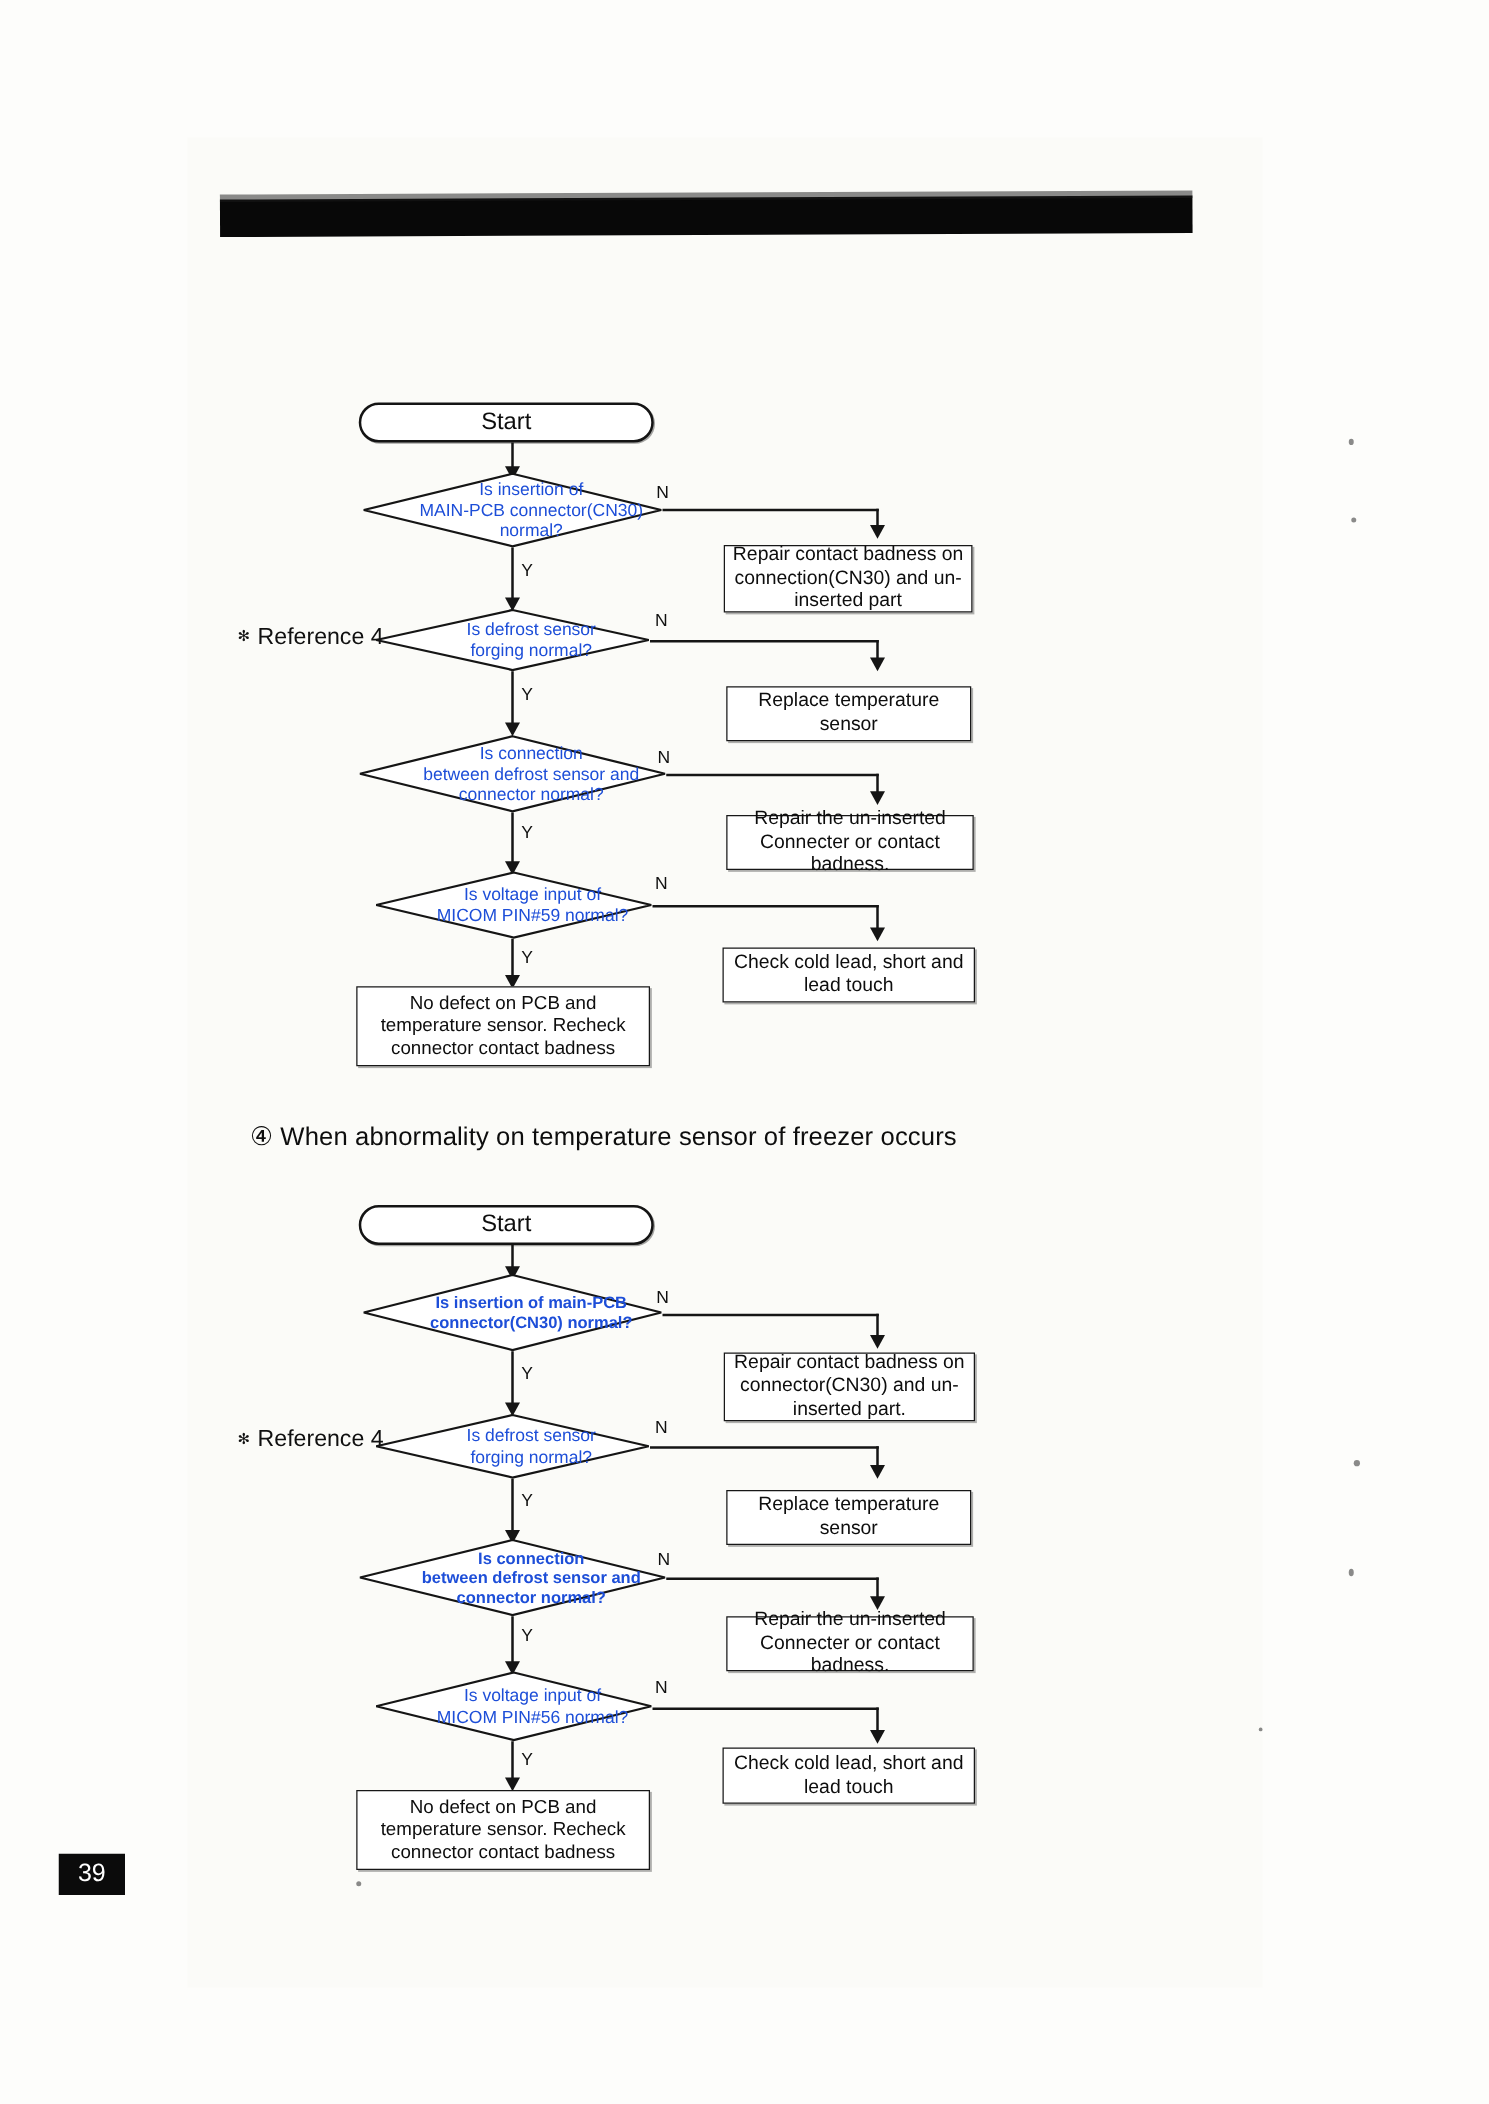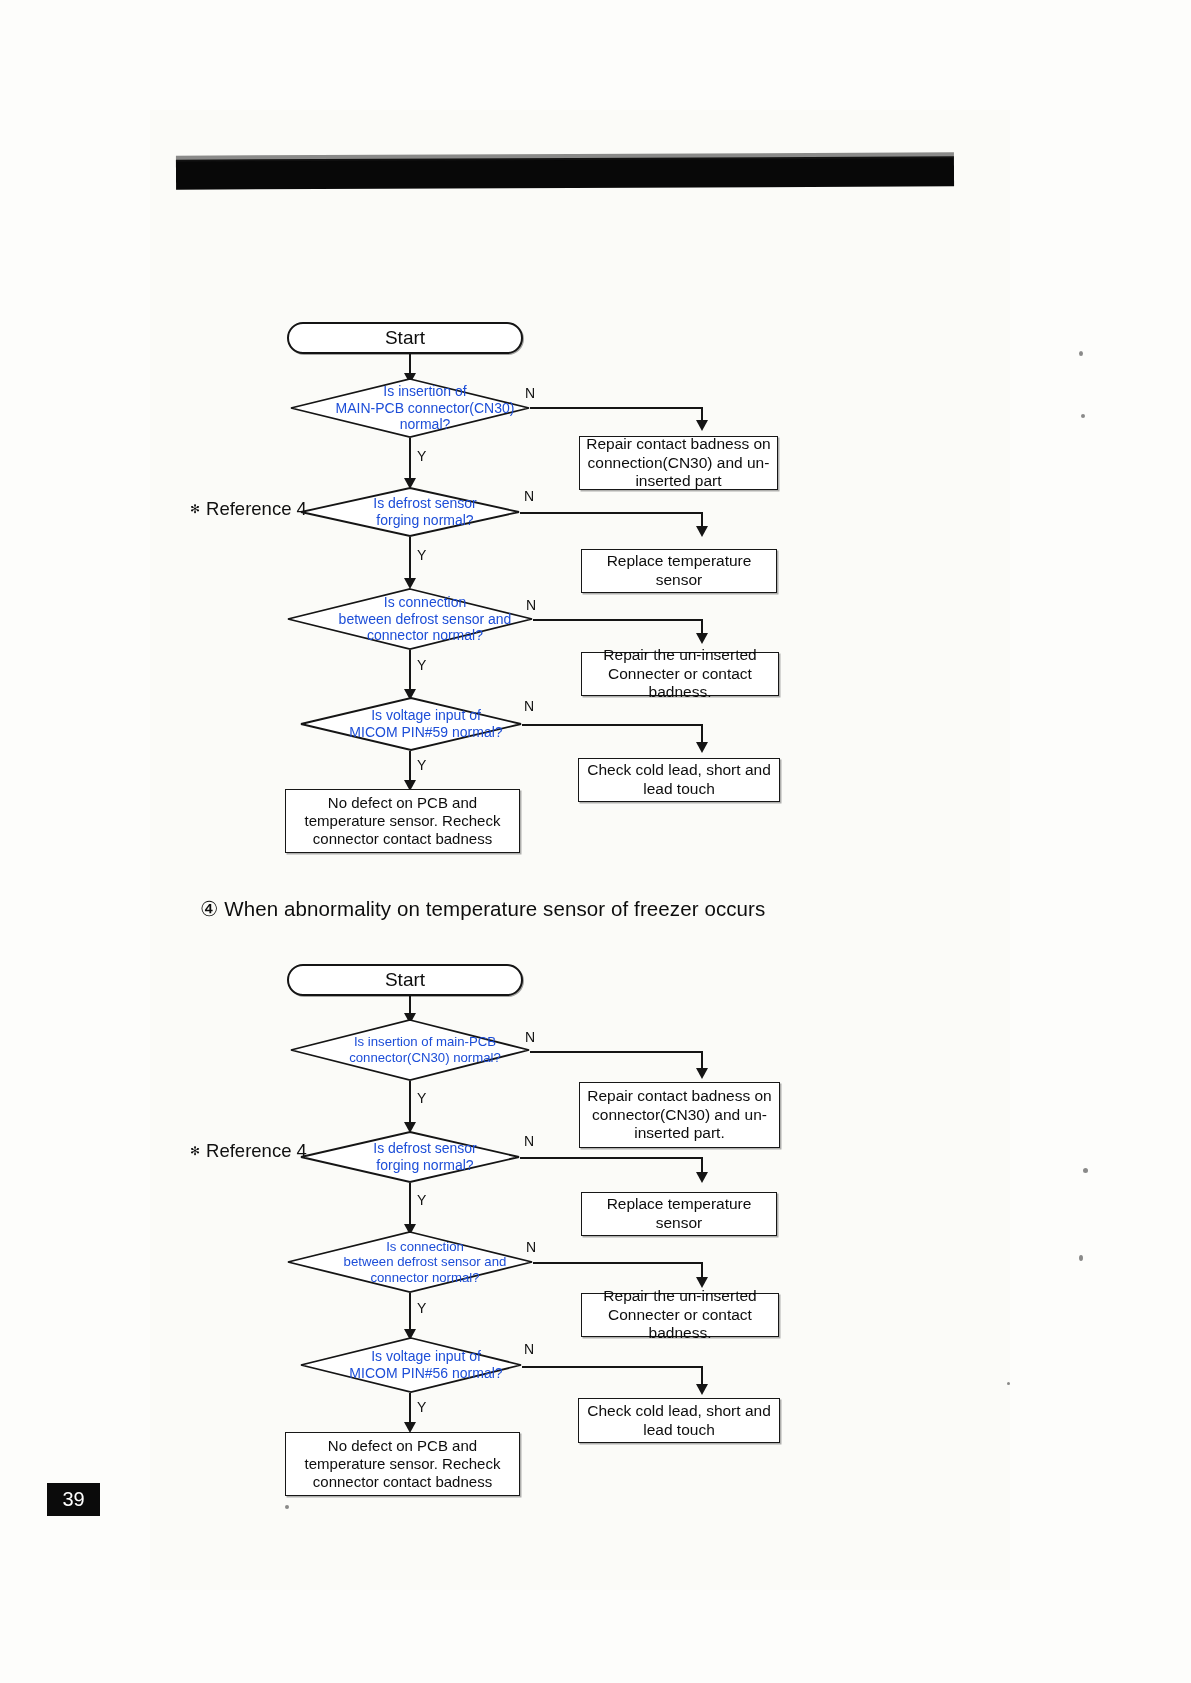--- a/index.html
+++ b/index.html
@@ -100,21 +100,21 @@
     width: 100%; height: 100%;
     display: flex;
     align-items: center;
     justify-content: center;
     text-align: center;
     font-size: 14px;
     line-height: 1.18;
     color: #1d4ed8;
     pointer-events: none;
   }
-  .decision.tight .dlabel { font-size: 13.2px; }
+  .decision.tight .dlabel { font-size: 13.2px; font-weight: bold; }
 
   
   .line {
     position: absolute;
     background: #151515;
   }
   .vline { width: 1.8px; }
   .hline { height: 1.8px; }
 
   .arrow-down {
@@ -279,21 +279,21 @@
       </svg>
       <div class="dlabel" style="white-space:pre-line;">Is  insertion of  main-PCB
 connector(CN30) normal?</div>
     </div>
 
     <div class="branch-label" style="left:525px; top:1029px;">N</div>
     <div class="line hline" style="left:530px; top:1051px; width:173px;"></div>
     <div class="line vline" style="left:701px; top:1051px; height:22px;"></div>
     <div class="arrow-down" style="left:696px; top:1068px;"></div>
 
-    <div class="node process" style="left:579px; top:1082px; width:201px; height:66px;">Repair contact badness on connector(CN30) and un-inserted part.</div>
+    <div class="node process" style="left:579px; top:1082px; width:201px; height:55px;">Repair contact badness on connector(CN30) and un-inserted part.</div>
 
     <div class="line vline" style="left:409px; top:1081px; height:48px;"></div>
     <div class="branch-label" style="left:417px; top:1090px;">Y</div>
     <div class="arrow-down" style="left:404px; top:1122px;"></div>
 
     <div class="reference" style="left:190px; top:1140px;">
       <span class="star">✻</span><span>Reference 4</span>
     </div>
 
     <div class="decision" style="left:300px; top:1131px; width:220px; height:52px;">

